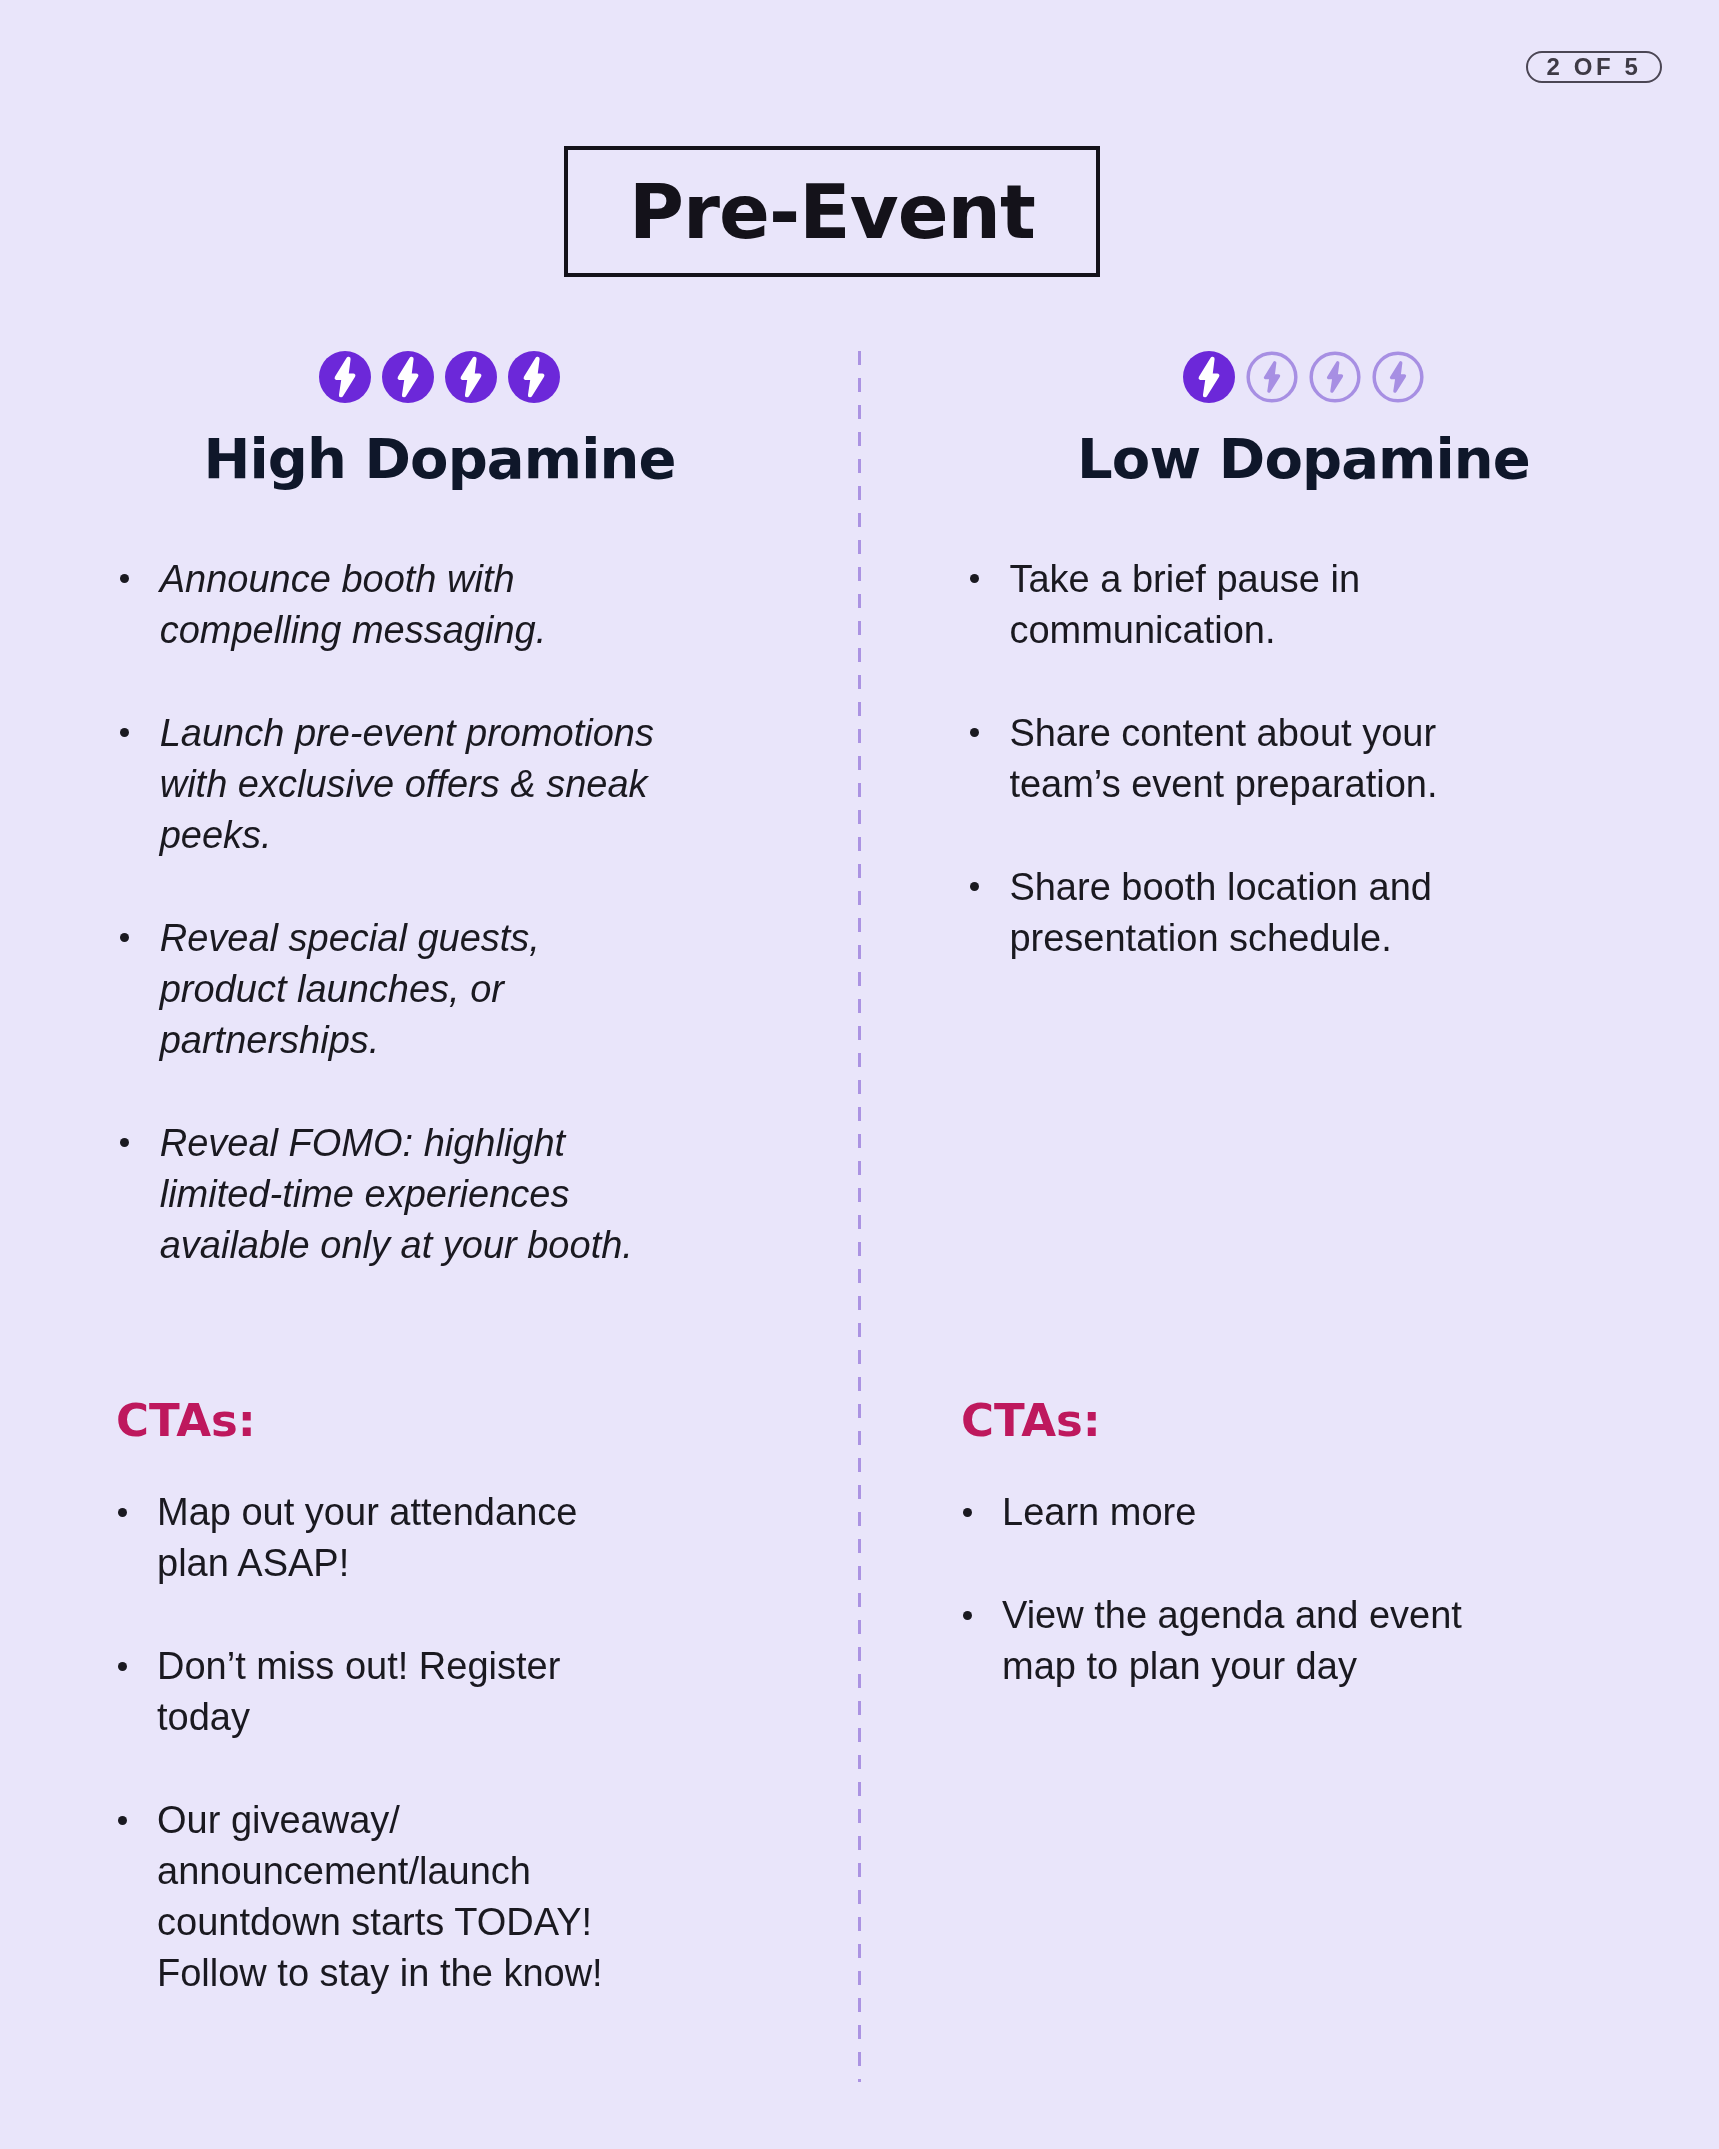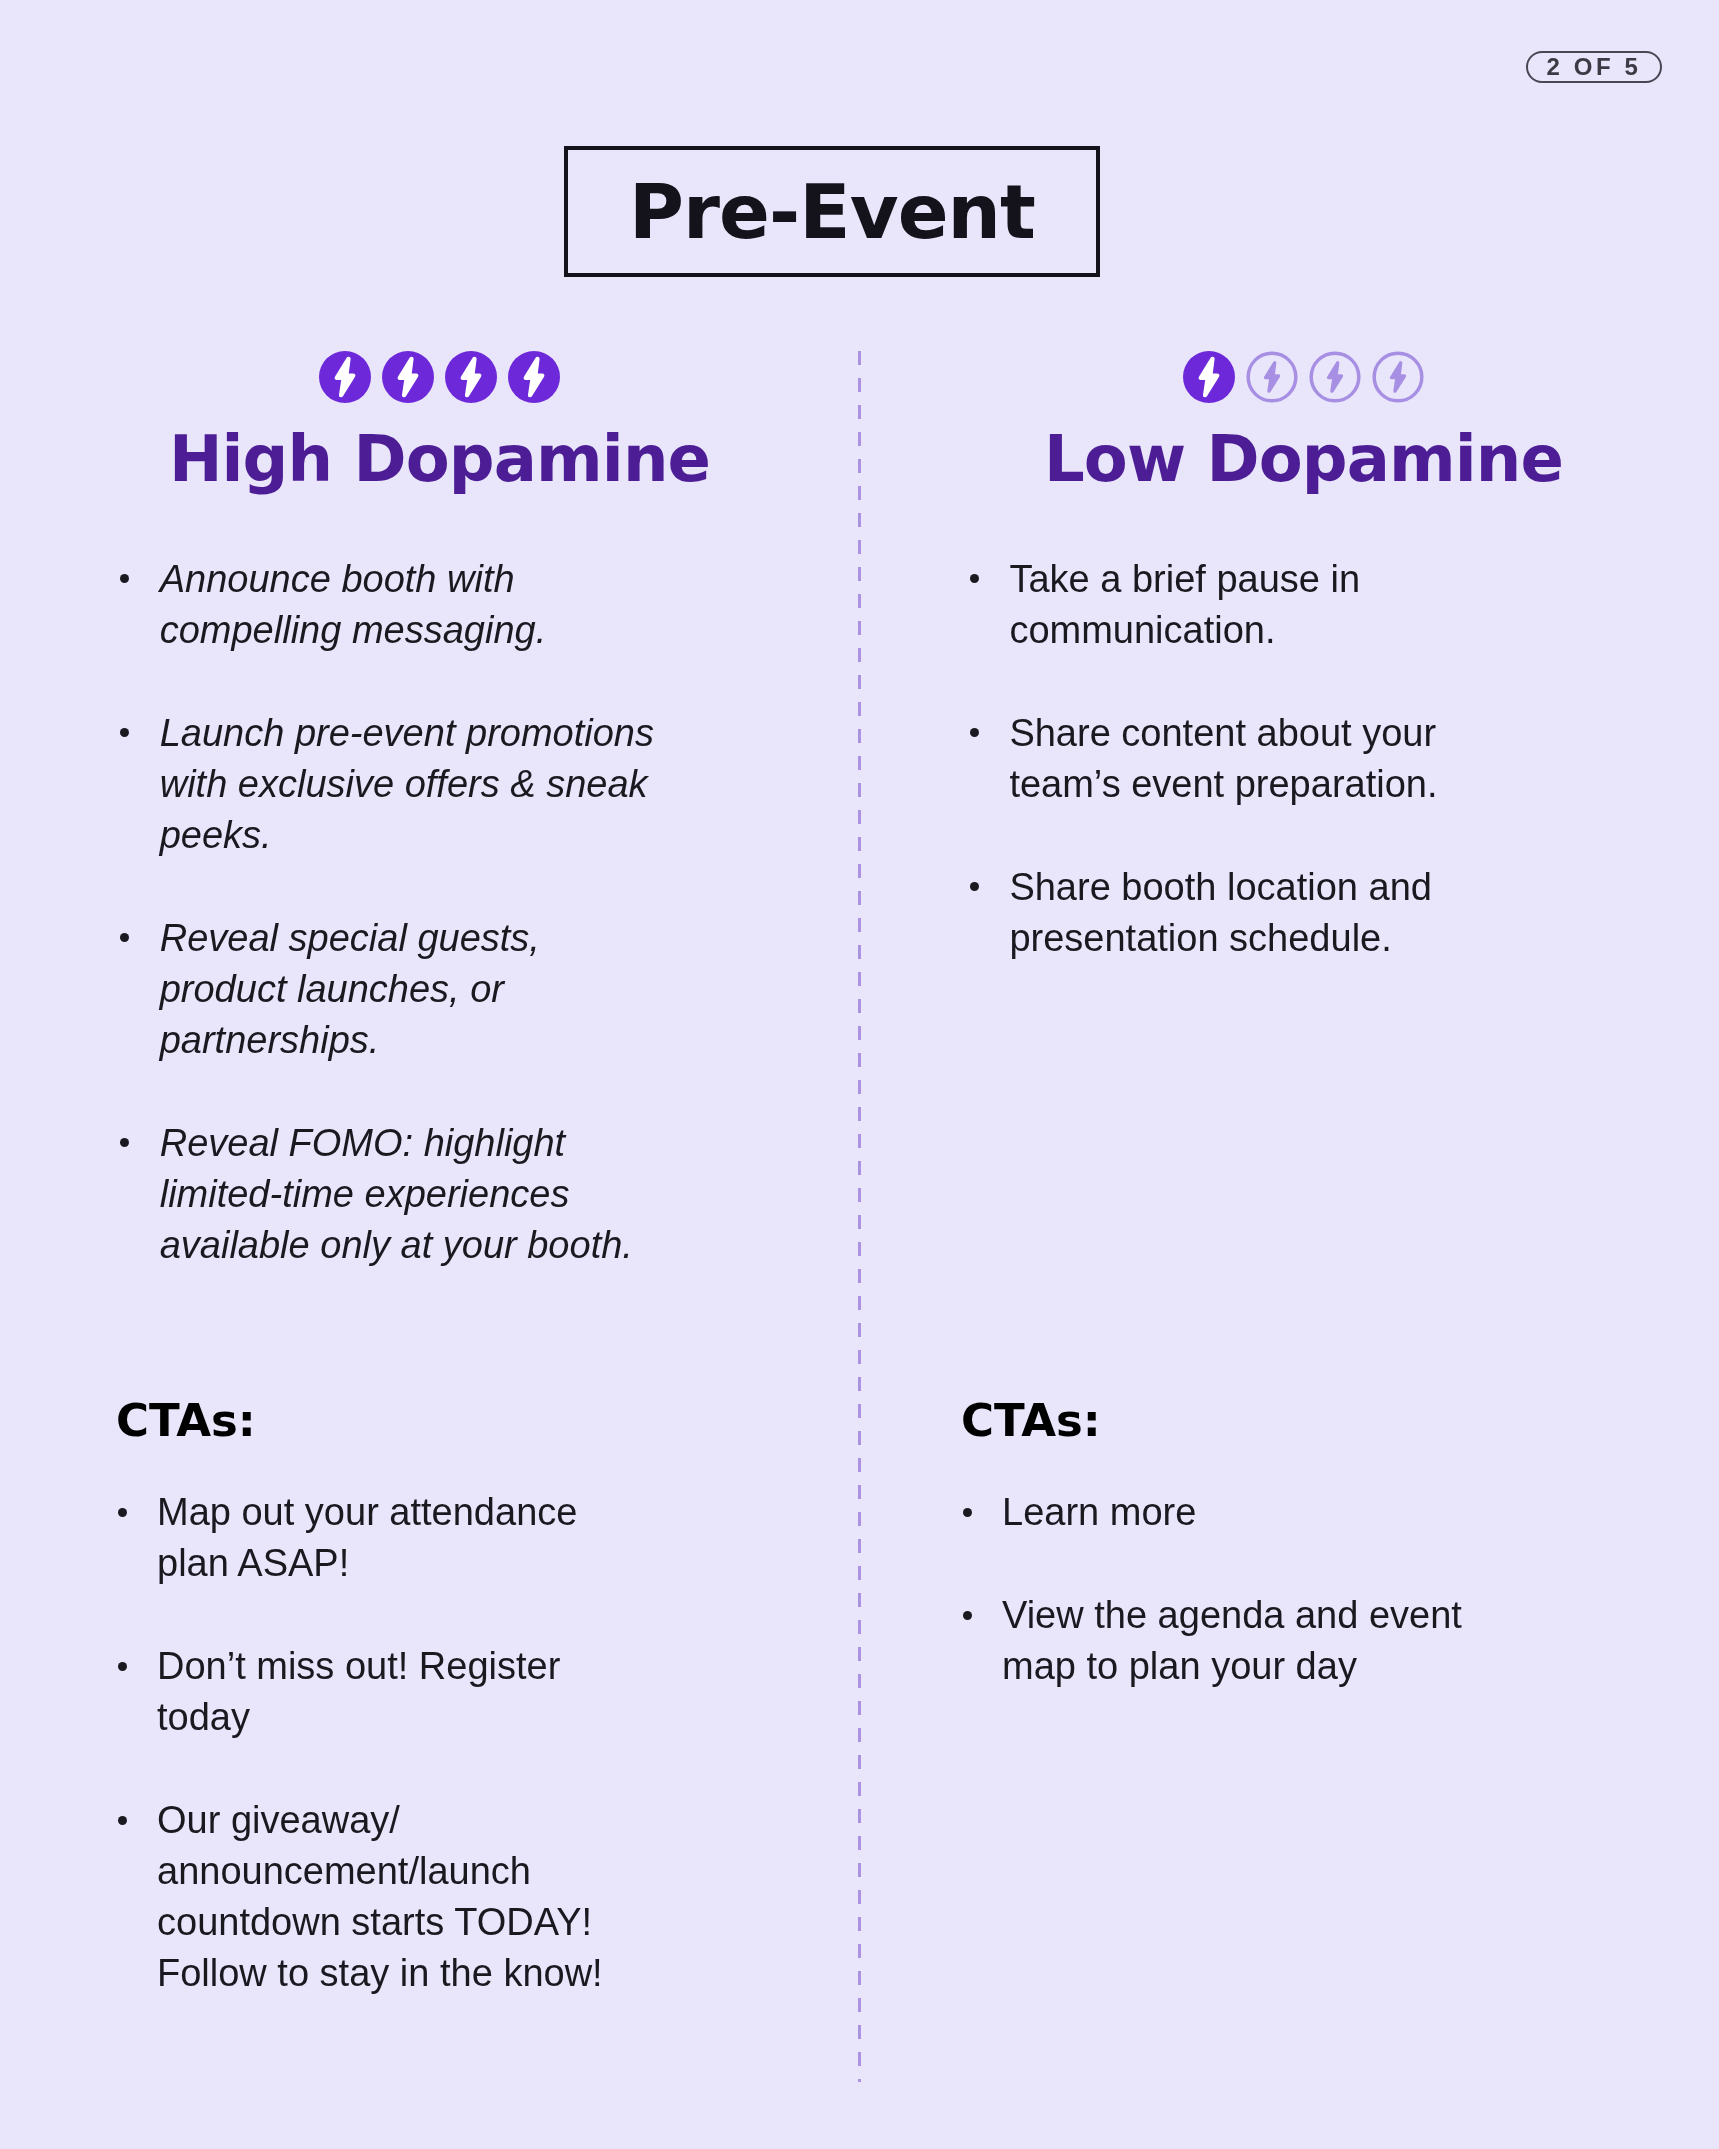--- a/index.html
+++ b/index.html
@@ -42,22 +42,22 @@
   .col{position:absolute;top:351px;width:681px;}
   .col-left{left:99px;}
   .col-right{left:963px;}
 
   .bolts{display:flex;justify-content:center;gap:10.7px;height:52px;}
   .bolt{width:52px;height:52px;display:block;}
 
   .col-heading{
     margin:12.5px 0 0;text-align:center;
     font-family:"DejaVu Sans",sans-serif;font-weight:700;
-    font-size:64px;line-height:86px;letter-spacing:-0.9px;
-    color:#4c1d95;
+    font-size:56px;line-height:86px;letter-spacing:-0.9px;
+    color:#0f172a;
   }
 
   ul.bullets{list-style:none;margin:52px 0 0;padding:0;
     font-size:38px;line-height:51px;}
   .col-left ul.bullets{margin-left:19.7px;font-style:italic;}
   .col-right ul.bullets{margin-left:5.4px;}
   ul.bullets li{
     position:relative;padding-left:41px;margin-bottom:52px;
     white-space:pre-line;
   }
@@ -65,21 +65,21 @@
     content:"";position:absolute;left:1.8px;top:20.6px;
     width:9px;height:9px;border-radius:50%;background:#1A1920;
   }
 
   
   .ctas{position:absolute;top:1394px;width:663px;}
   .ctas-left{left:116px;}
   .ctas-right{left:961px;}
   .ctas h3{
     margin:0;font-family:"DejaVu Sans",sans-serif;font-weight:700;
-    font-size:45px;line-height:54px;color:#000000;
+    font-size:45px;line-height:54px;color:#be185d;
   }
   .ctas ul{list-style:none;margin:39px 0 0;padding:0;
     font-size:38px;line-height:51px;}
 </style>
 </head>
 <body>
 
 <div class="page">
 
   <div class="badge">2 OF 5</div>

